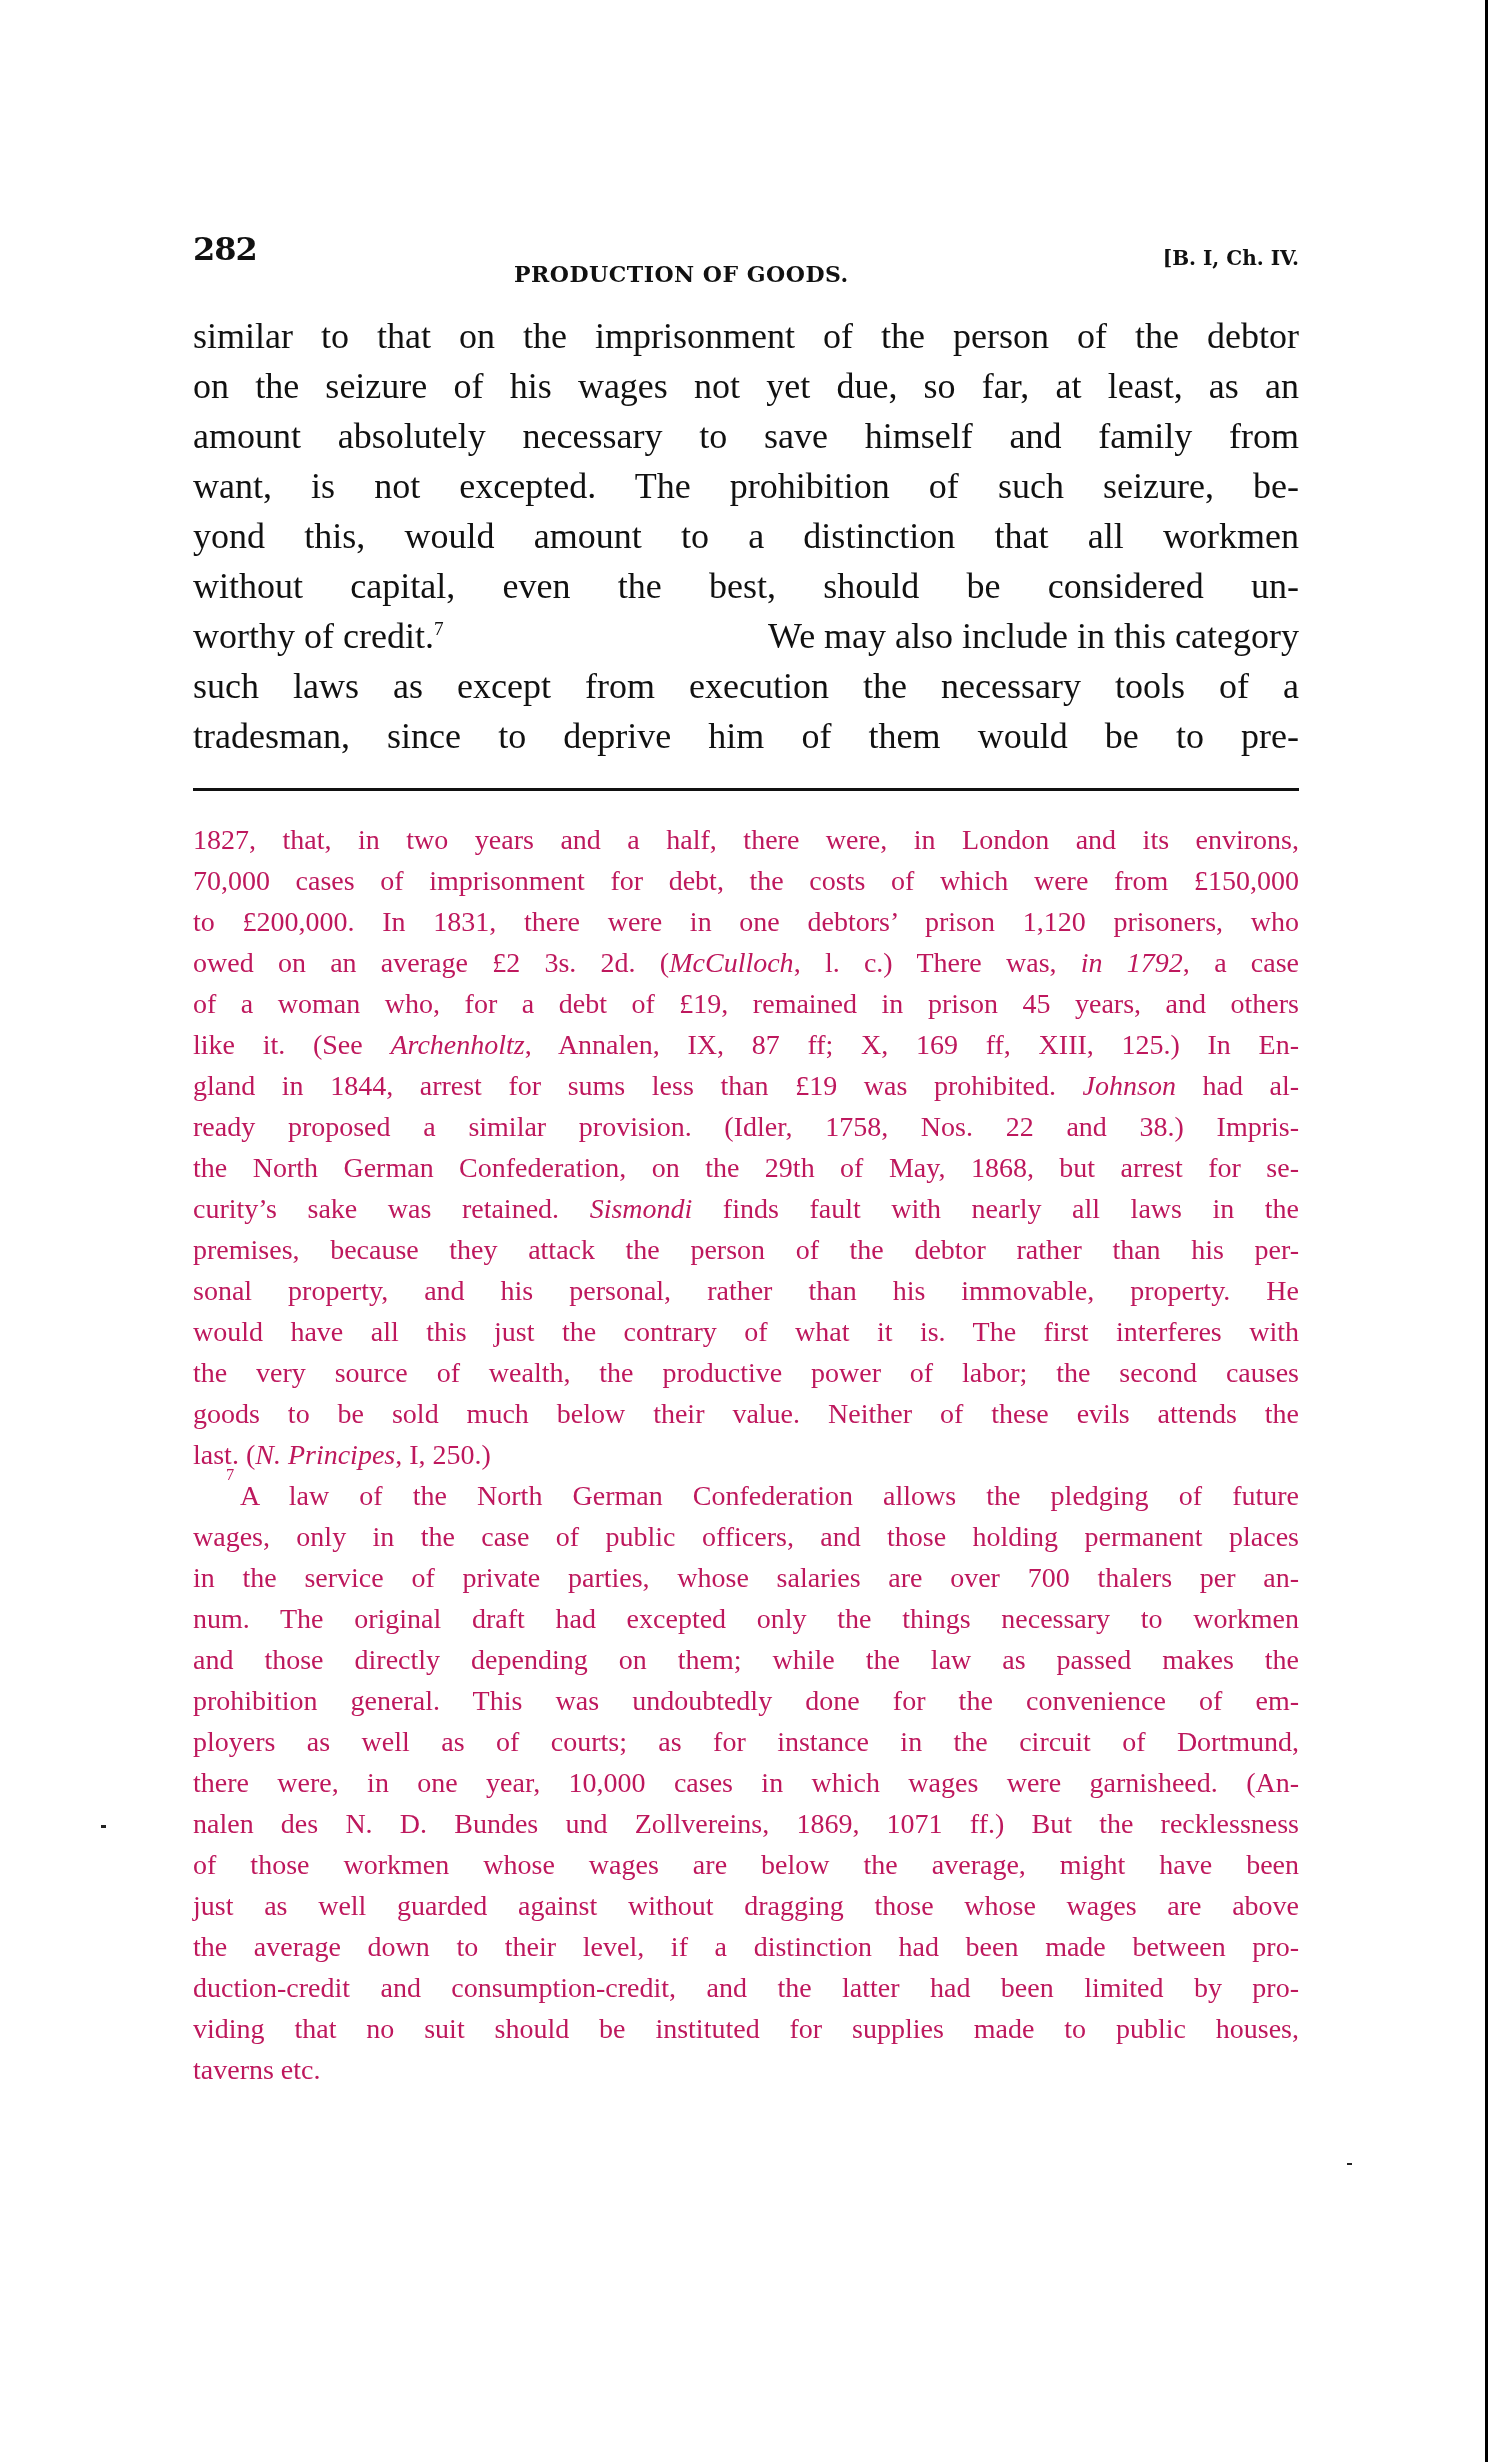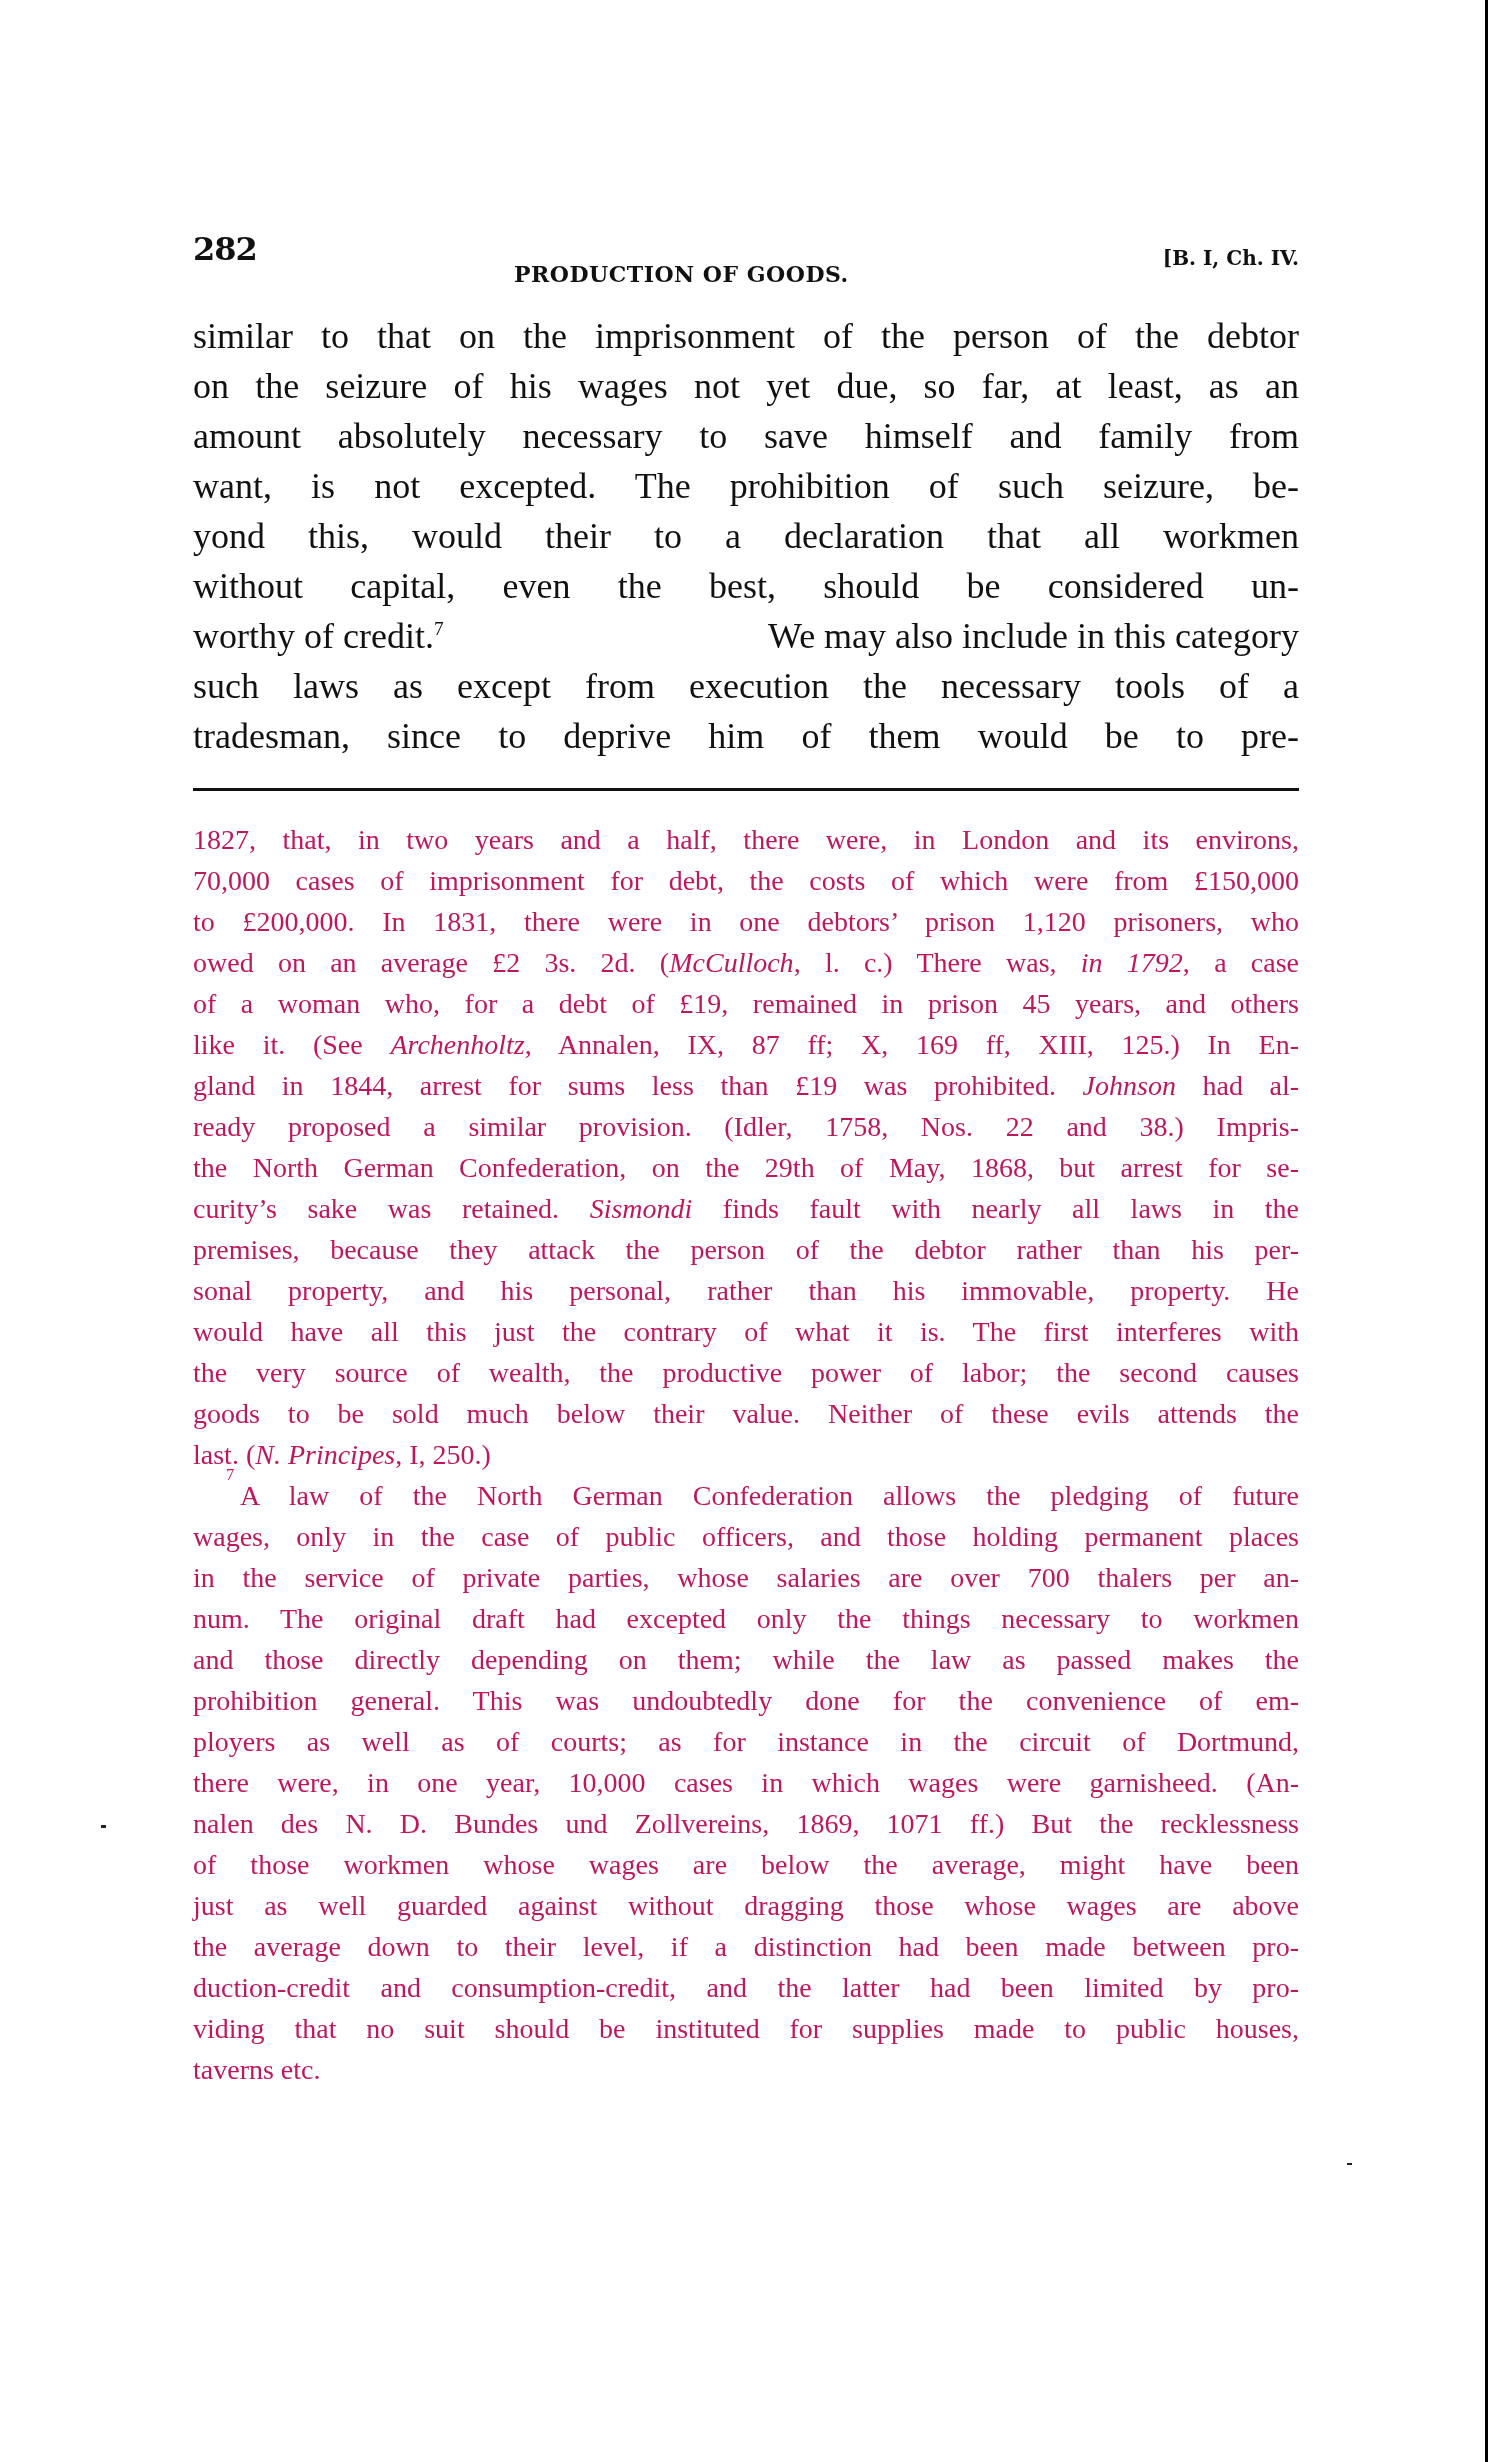--- a/index.html
+++ b/index.html
@@ -31,21 +31,21 @@
     <span class="pnum">282</span>
     <span class="running-title">PRODUCTION OF GOODS.</span>
     <span class="chapter-ref">[B. I, Ch. IV.</span>
   </div>
 
   <div class="body-text">
     <div class="line">similar to that on the imprisonment of the person of the debtor</div>
     <div class="line">on the seizure of his wages not yet due, so far, at least, as an</div>
     <div class="line">amount absolutely necessary to save himself and family from</div>
     <div class="line">want, is not excepted. The prohibition of such seizure, be-</div>
-    <div class="line">yond this, would their to a declaration that all workmen</div>
+    <div class="line">yond this, would amount to a distinction that all workmen</div>
     <div class="line">without capital, even the best, should be considered un-</div>
     <div class="line" style="display:flex;justify-content:space-between;text-align:center;">
       <span><span>worthy of credit.</span><sup class="fn">7</sup></span>
       <span>We may also include in this category</span>
     </div>
     <div class="line">such laws as except from execution the necessary tools of a</div>
     <div class="line">tradesman, since to deprive him of them would be to pre-</div>
   </div>
 
   <div class="rule"></div>

